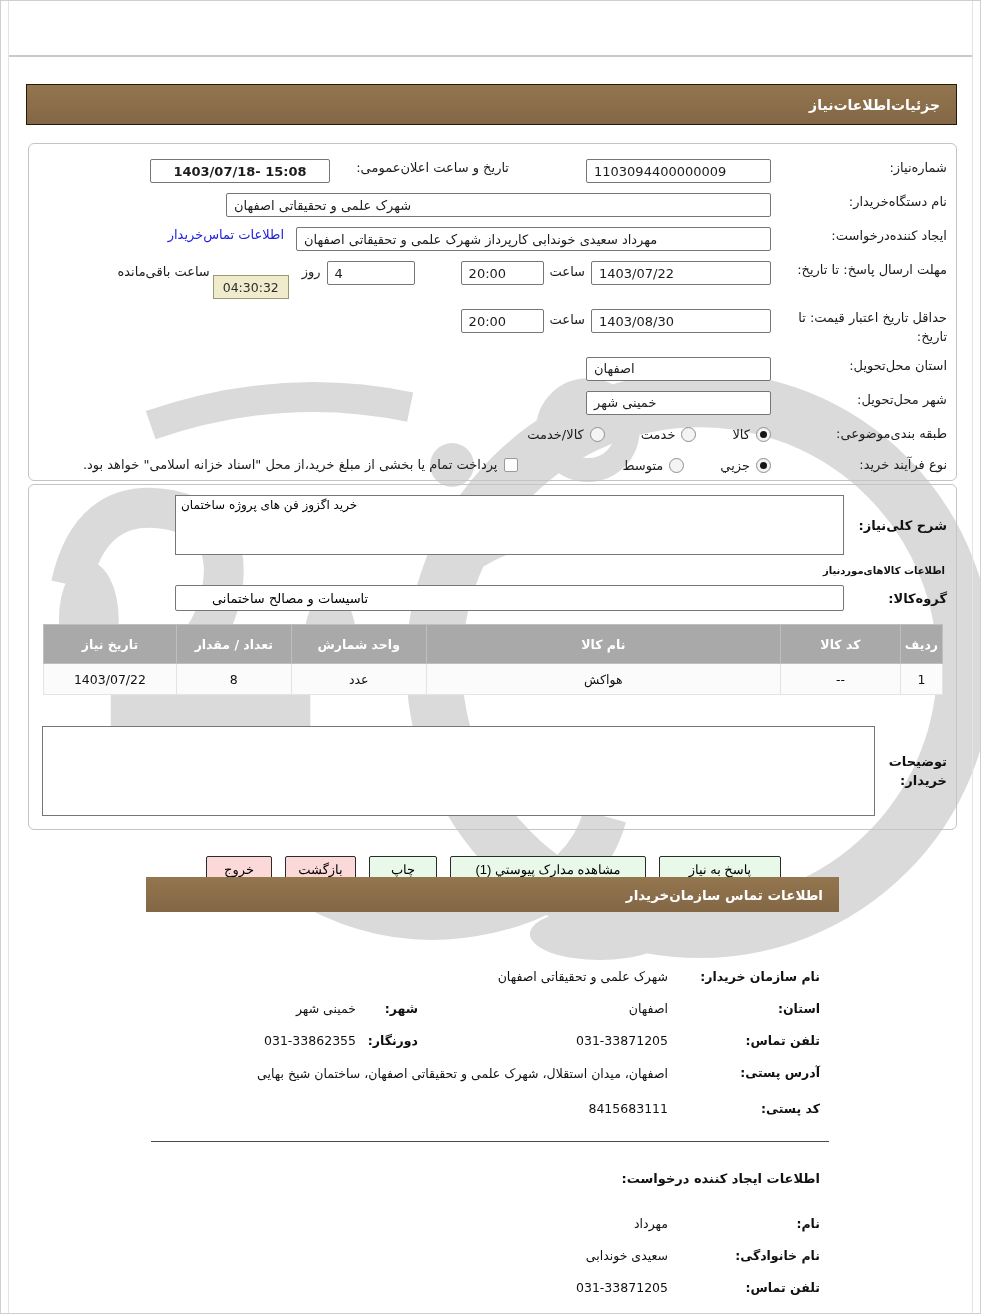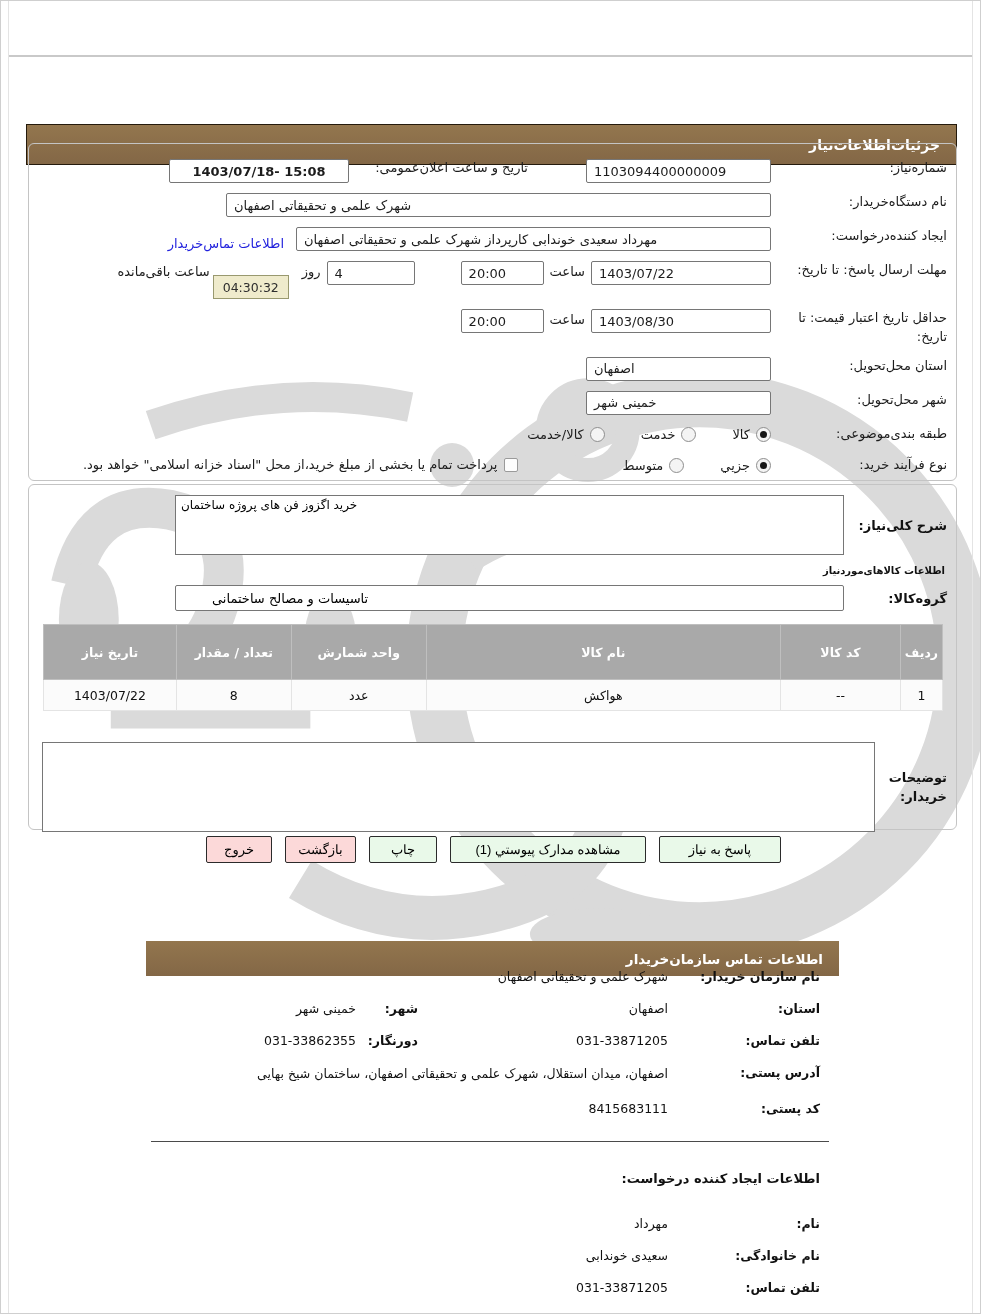--- a/index.html
+++ b/index.html
@@ -5,44 +5,44 @@
   html,body{margin:0;padding:0;background:#fff;}
   .page{position:relative;width:979px;height:1312px;background:#fff;border:1px solid #cfcfcf;
         font-family:"DejaVu Sans",sans-serif;direction:rtl;overflow:hidden;}
   .page::before{content:"";position:absolute;top:0;bottom:0;left:7px;width:1px;background:#e4e4e4;}
   .page::after{content:"";position:absolute;top:0;bottom:0;right:7px;width:1px;background:#e4e4e4;}
   .top-rule{position:absolute;top:54px;left:8px;right:8px;height:2px;background:#c9c9c9;}
   .watermark{position:absolute;inset:0;z-index:0;}
   .content{position:absolute;inset:0;z-index:1;}
 
   .bar{position:absolute;background:linear-gradient(#93764e,#836746);color:#fff;font-weight:bold;
-       display:flex;align-items:center;padding:0 16px;box-sizing:border-box;margin-top:40px;}
+       display:flex;align-items:center;padding:0 16px;box-sizing:border-box;}
   .bar1{left:25px;right:23px;top:83px;height:41px;font-size:14px;border:1px solid #241a0c;}
-  .bar2{left:145px;width:693px;top:900px;height:35px;font-size:13.5px;}
+  .bar2{left:145px;width:693px;top:876px;height:35px;font-size:13.5px;}
 
   .panel{position:absolute;left:27px;right:23px;border:1px solid #c4c4c4;border-radius:6px;
          box-sizing:border-box;background:transparent;}
   .panel1{top:142px;height:338px;padding:15px 9px 0 10px;}
   .panel2{top:483px;height:346px;padding:10px 9px 0 10px;}
 
   .frow{display:flex;align-items:flex-start;margin-bottom:10px;font-size:13px;color:#1c1c1c;}
   .flabel{width:172px;flex:none;line-height:1.45;padding-left:4px;}
   .ibox{height:24px;border:1px solid #767676;border-radius:2px;background:#fff;
         display:flex;align-items:center;justify-content:flex-end;padding:0 7px;
         box-sizing:border-box;font-size:13px;white-space:nowrap;overflow:hidden;flex:none;}
   .ibox.center{justify-content:center;font-weight:bold;}
   .w185{width:185px}.w545{width:545px}.w475{width:475px}.w180{width:180px}
   .w83{width:83px}.w88{width:88px}
   .ltr{direction:ltr;unicode-bidi:isolate;}
   .midlbl{margin:3px 6px 0 6px;flex:none;}
   .gap46{margin-right:46px;}
   .timer{width:74px;height:22px;margin-right:7px;background:#efebcc;border:1px solid #99996f;
          color:#2e2e2e;font-size:12.5px;display:flex;align-items:center;justify-content:center;
          direction:ltr;flex:none;margin-top:14px;}
-  .link{color:#2121dd;margin-right:12px;margin-top:9px;cursor:pointer;flex:none;}
+  .link{color:#2121dd;margin-right:12px;margin-top:0;cursor:pointer;flex:none;}
 
   .radio-item{display:flex;align-items:center;margin-left:36px;margin-top:2px;flex:none;}
   .radio{width:13px;height:13px;border-radius:50%;border:1px solid #8e8e8e;background:#f4f4f4;
          position:relative;flex:none;margin-left:6px;}
   .radio.on::after{content:"";position:absolute;inset:3px;border-radius:50%;background:#161616;}
   .checkbox{width:12px;height:12px;border:1px solid #9a9a9a;background:#fdfdfd;border-radius:2px;
             flex:none;margin-left:7px;margin-top:2px;}
   .chk-item{display:flex;align-items:flex-start;margin-right:68px;text-align:center;}
   .chk-text{max-width:520px;line-height:1.4;}
 
@@ -52,30 +52,30 @@
   .tbox{border:1px solid #767676;background:#fff;font-size:12px;box-sizing:border-box;
         padding:2px 5px;text-align:left;direction:rtl;overflow:hidden;}
   .desc-box{width:669px;height:60px;}
   .goods-heading{margin:10px 2px 9px;font-size:10px;}
   .group-row{display:flex;align-items:center;}
   .group-box{width:669px;height:26px;padding-left:36px;}
 
   .gtable{width:900px;margin:13px auto 0;border-collapse:collapse;font-size:12.5px;
           border:1px solid #c9c9c9;background:#fff;}
   .gtable th{background:#a9a9a9;color:#fff;font-weight:bold;height:30px;border:1px solid #bfbfbf;
-             text-align:center;padding:12px 4px;}
+             text-align:center;padding:4px 4px;}
   .gtable td{height:28px;background:#fbfbfb;color:#111;border:1px solid #e4e4e4;text-align:center;}
 
   .notes-row{display:flex;align-items:center;margin-top:31px;}
   .notes-label{width:72px;flex:none;line-height:1.5;}
   .notes-box{width:833px;height:90px;}
 
   .btnrow{position:absolute;top:835px;right:199px;display:flex;gap:13px;}
   .btn{height:27px;line-height:25px;box-sizing:border-box;border:1px solid #2b2b2b;border-radius:2px;
-       font-size:13px;text-align:center;padding:0 0;cursor:pointer;white-space:nowrap;}
+       font-size:13px;text-align:center;padding:0 0;cursor:pointer;white-space:nowrap;margin-top:20px;}
   .btn-green{background:#e9f9e9;}
   .btn-pink{background:#fcd9d9;}
   .minw120{min-width:122px}.minw196{min-width:196px}.minw68{min-width:68px}
   .minw71{min-width:71px}.minw66{min-width:66px}
 
   .contact{position:absolute;top:968px;right:160px;width:680px;font-size:12.5px;color:#111;}
   .crow{display:flex;align-items:flex-start;margin-bottom:17px;}
   .clabel{font-weight:bold;width:152px;flex:none;}
   .clabel2{font-weight:bold;width:62px;flex:none;}
   .cval{width:250px;flex:none;}
@@ -115,21 +115,21 @@
       <span>جزئیات‌اطلاعات‌نیاز</span>
     </div>
 
     <div class="panel panel1">
 
       <div class="frow">
         <div class="flabel">شماره‌نیاز:</div>
         <div class="ibox w185">
           <span class="ltr">1103094400000009</span>
         </div>
-        <div class="flabel" style="width:175px;margin-right:58px;">تاریخ و ساعت اعلان‌عمومی:</div>
+        <div class="flabel" style="width:175px;margin-right:77px;">تاریخ و ساعت اعلان‌عمومی:</div>
         <div class="ibox w180 center">
           <span class="ltr">1403/07/18- 15:08</span>
         </div>
       </div>
 
       <div class="frow">
         <div class="flabel">نام دستگاه‌خریدار:</div>
         <div class="ibox w545">
           <span>شهرک علمی و تحقیقاتی اصفهان</span>
         </div>

